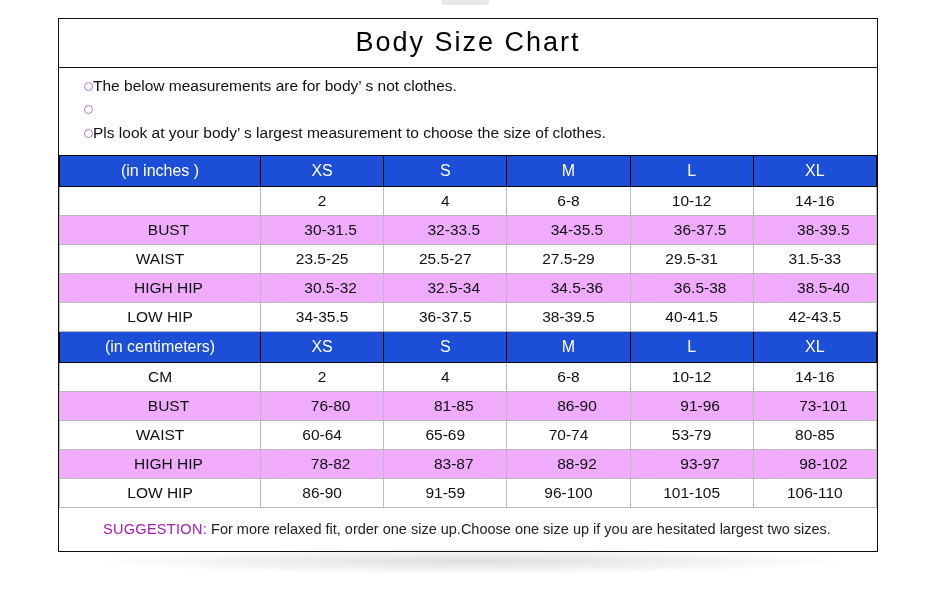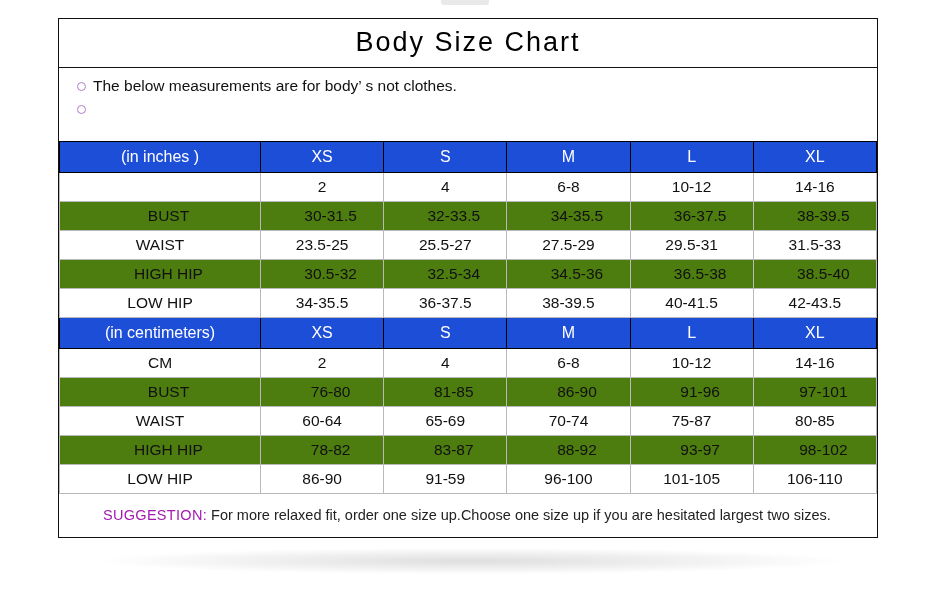--- a/index.html
+++ b/index.html
@@ -41,21 +41,22 @@
   }
   .title {
     text-align: center;
     font-size: 27px;
     letter-spacing: 2px;
     padding: 8px 0 9px 0;
     border-bottom: 1px solid #111;
     font-weight: 400;
   }
   .notes {
-    padding: 7px 0 19px 18px;
+    padding: 7px 0 9px 18px;
+    text-align: right;
   }
   .note-row {
     display: flex;
     align-items: baseline;
     font-size: 15.5px;
     line-height: 21px;
     color: #111;
     margin-bottom: 2px;
   }
   .bullet {
@@ -89,21 +90,21 @@
     color: #111;
   }
   table.chart tr.header td {
     background: #1d4ed8;
     color: #fff;
     border: 1px solid #000;
     font-size: 16px;
     height: 30px;
   }
   table.chart tr.zebra td {
-    background: #4d7c0f;
+    background: #f0abfc;
     padding-left: 17px;
   }
   table.chart td.label {
     width: 200px;
   }
   .suggestion {
     padding: 13px 0 14px 44px;
     font-size: 14.5px;
     color: #222;
   }
@@ -131,20 +132,24 @@
 
     <div class="title">Body  Size  Chart</div>
 
     <div class="notes">
       <div class="note-row">
         <span class="bullet"><span class="ring"></span></span>
         <span>The below measurements are for  body’ s not clothes.</span>
       </div>
       <div class="note-row">
         <span class="bullet"><span class="ring"></span></span>
+      </div>
+      <div class="note-row">
+        <span class="bullet"><span class="ring"></span></span>
+        <span>Pls look  at your body’ s  largest measurement to choose the size of clothes.</span>
       </div>
     </div>
 
     <table class="chart">
       <tbody>
         <tr class="header">
           <td class="label">(in  inches )</td>
           <td>XS</td>
           <td>S</td>
           <td>M</td>
@@ -209,28 +214,28 @@
           <td>6-8</td>
           <td>10-12</td>
           <td>14-16</td>
         </tr>
         <tr class="zebra">
           <td class="label">BUST</td>
           <td>76-80</td>
           <td>81-85</td>
           <td>86-90</td>
           <td>91-96</td>
-          <td>97-101</td>
+          <td>73-101</td>
         </tr>
         <tr>
           <td class="label">WAIST</td>
           <td>60-64</td>
           <td>65-69</td>
           <td>70-74</td>
-          <td>75-87</td>
+          <td>53-79</td>
           <td>80-85</td>
         </tr>
         <tr class="zebra">
           <td class="label">HIGH HIP</td>
           <td>78-82</td>
           <td>83-87</td>
           <td>88-92</td>
           <td>93-97</td>
           <td>98-102</td>
         </tr>

